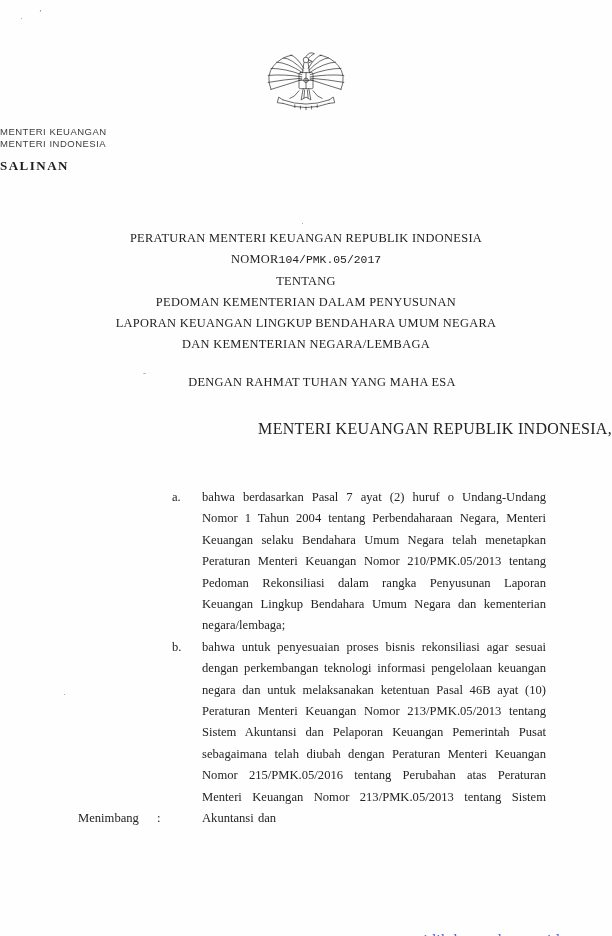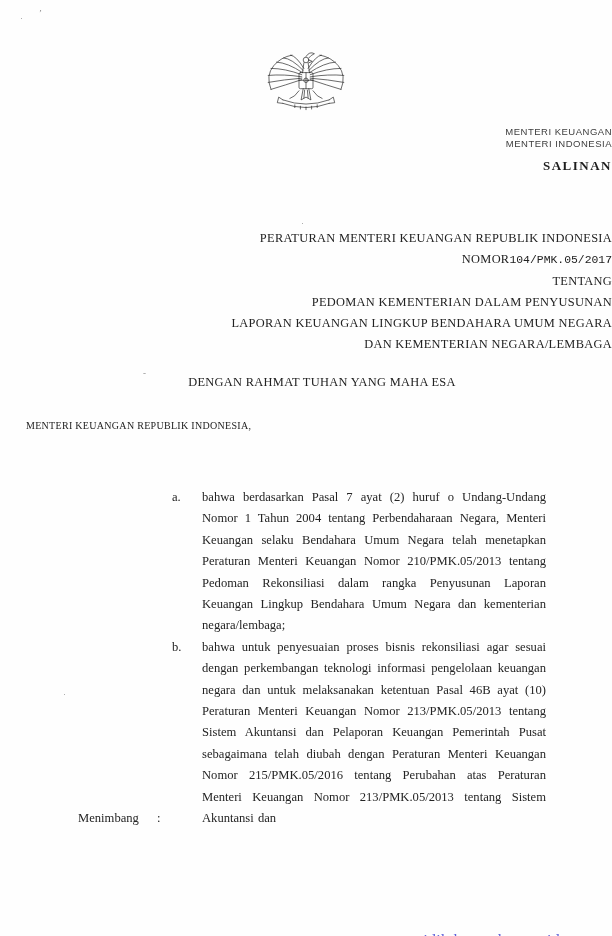--- a/index.html
+++ b/index.html
@@ -13,21 +13,21 @@
     color: #262626;
     font-family: "Liberation Serif", serif;
     overflow: hidden;
   }
   
   .doc-header {
     position: absolute;
     top: 40px;
     left: 0;
     width: 100%;
-    text-align: right;
+    text-align: left;
   }
   .emblem {
     display: block;
     margin: 0 auto 4px auto;
     width: 84px;
     height: 82px;
   }
   .emblem path, .emblem rect, .emblem circle, .emblem line {
     fill: none;
     stroke: #2b2b2b;
@@ -48,21 +48,21 @@
     font-size: 13px;
     letter-spacing: 1.5px;
     color: #1e1e1e;
   }
   
   .title-block {
     position: absolute;
     top: 228px;
     left: 0;
     width: 100%;
-    text-align: right;
+    text-align: center;
     font-size: 12.4px;
     line-height: 21px;
     letter-spacing: 0.3px;
     color: #222;
   }
   .nomor-value {
     font-family: "Liberation Mono", monospace;
     font-size: 11.4px;
     letter-spacing: 0;
   }
@@ -74,25 +74,24 @@
     text-align: center;
     font-size: 12.4px;
     letter-spacing: 0.3px;
     color: #222;
   }
   .authority-line {
     position: absolute;
     top: 420px;
     left: 0;
     width: 100%;
-    text-align: left;
-    font-size: 10px;
+    text-align: right;
+    font-size: 16px;
     letter-spacing: 0.3px;
     color: #222;
-    padding-left: 26px;
   }
   
   .menimbang {
     position: absolute;
     top: 487px;
     left: 78px;
     width: 468px;
     display: flex;
     align-items: flex-end;
     font-size: 12.6px;

